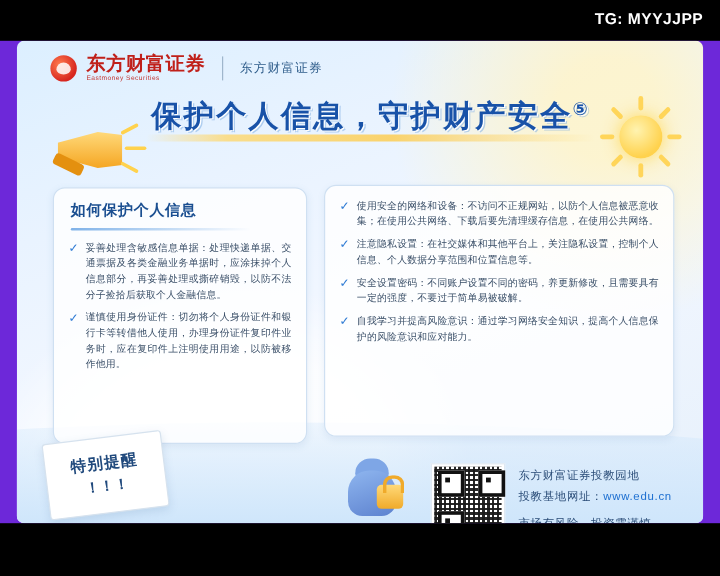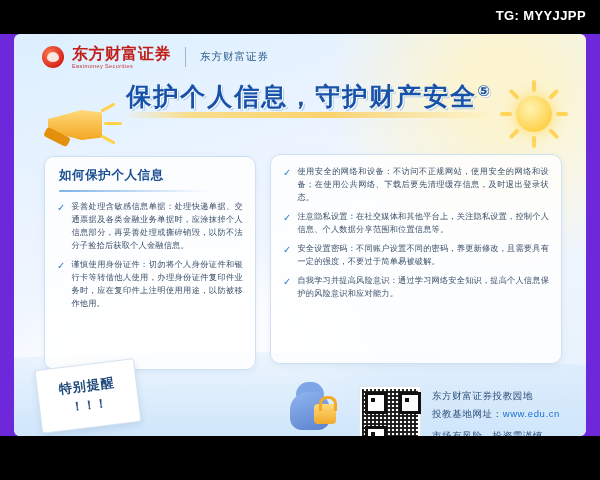--- a/index.html
+++ b/index.html
@@ -242,21 +242,21 @@
       <div class="item">
         <span class="tick">✓</span>
         <span class="itxt">谨慎使用身份证件：切勿将个人身份证件和银行卡等转借他人使用，办理身份证件复印件业务时，应在复印件上注明使用用途，以防被移作他用。</span>
       </div>
     </div>
 
     <div class="card card-right">
       <div style="height:8px"></div>
       <div class="item">
         <span class="tick">✓</span>
-        <span class="itxt">使用安全的网络和设备：不访问不正规网站，使用安全的网络和设备；在使用公共网络、下载后要先清理缓存信息，及时退出登录状态。</span>
+        <span class="itxt">使用安全的网络和设备：不访问不正规网站，以防个人信息被恶意收集；在使用公共网络、下载后要先清理缓存信息，在使用公共网络。</span>
       </div>
       <div class="item">
         <span class="tick">✓</span>
         <span class="itxt">注意隐私设置：在社交媒体和其他平台上，关注隐私设置，控制个人信息、个人数据分享范围和位置信息等。</span>
       </div>
       <div class="item">
         <span class="tick">✓</span>
         <span class="itxt">安全设置密码：不同账户设置不同的密码，养更新修改，且需要具有一定的强度，不要过于简单易被破解。</span>
       </div>
       <div class="item">

